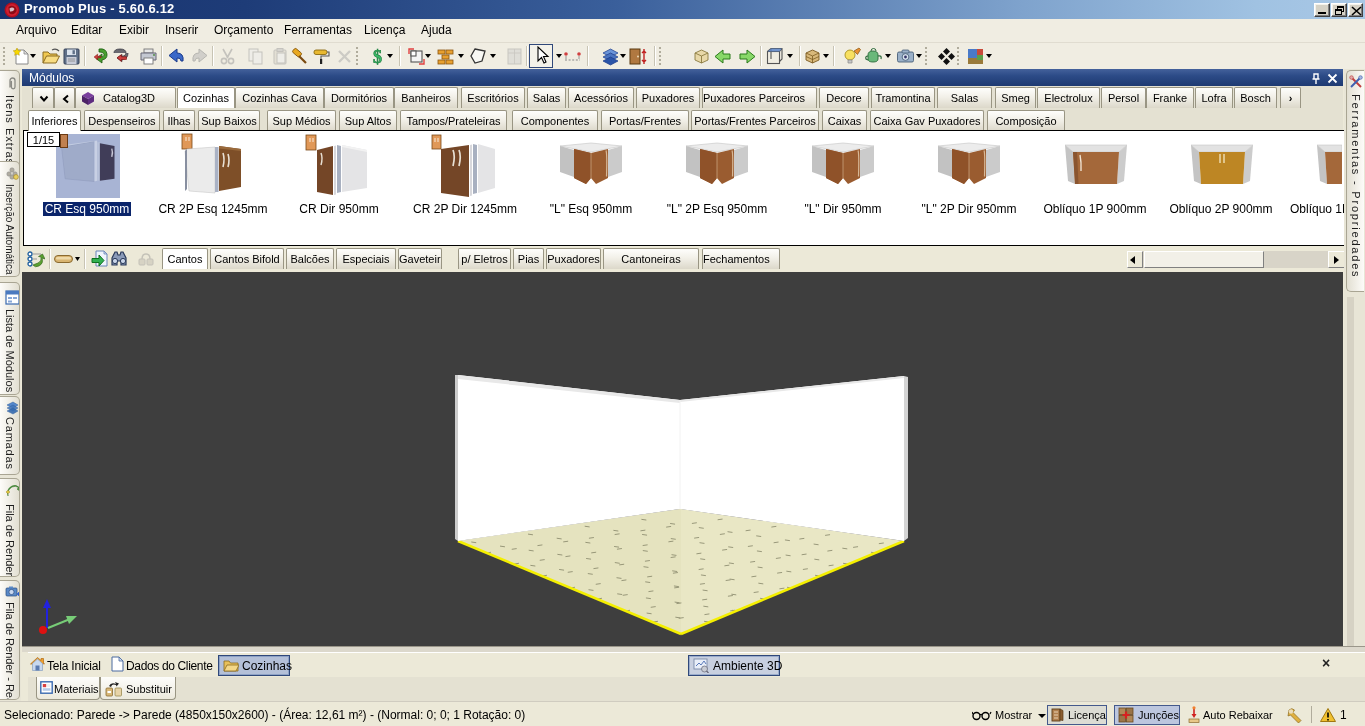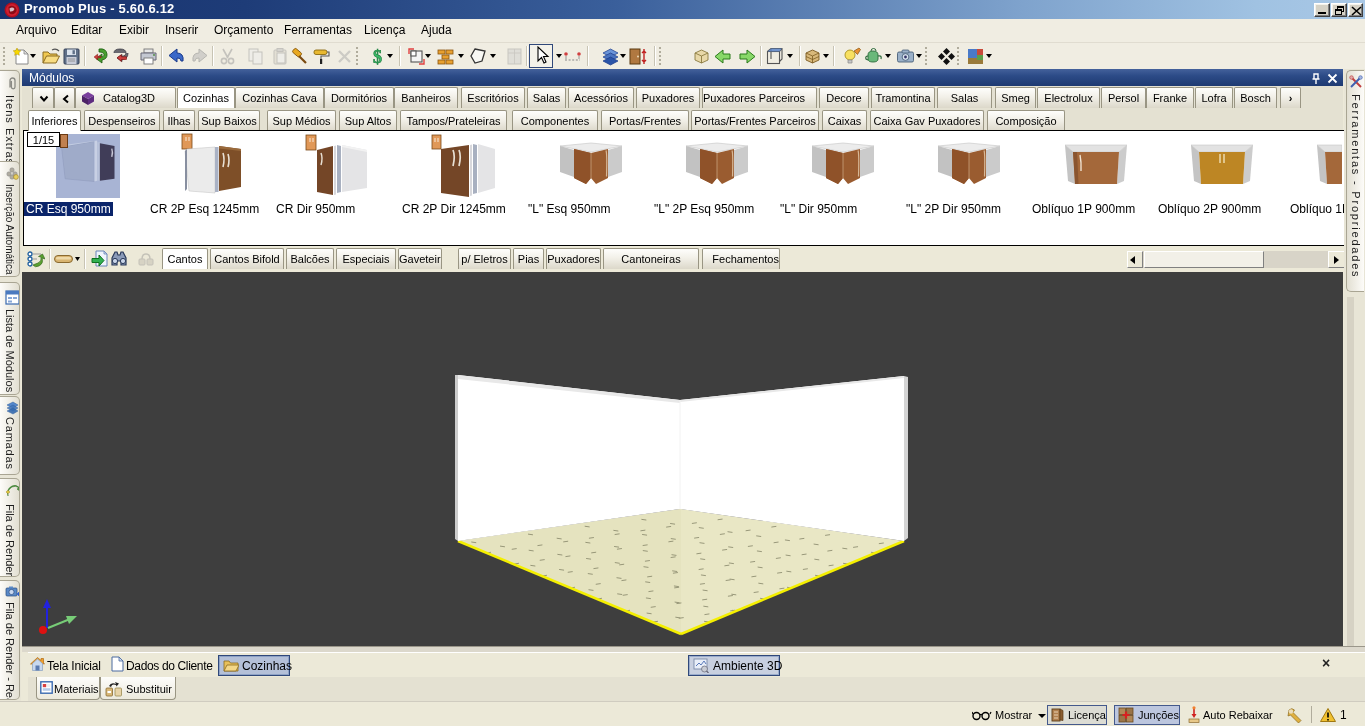--- a/index.html
+++ b/index.html
@@ -39,21 +39,21 @@
 #modtitle { left:22px; top:69px; width:1321px; height:17px;
   background:linear-gradient(180deg,#44619b 0%,#2c4b87 40%,#1e3a72 100%); color:#fff; font-size:11px; }
 #modtitle span { position:absolute; left:7px; top:2px; font-size:12px; }
 #tabrow1 { left:22px; top:86px; width:1321px; height:23px; background:#e4e1d2; }
 #tabrow2 { left:22px; top:109px; width:1321px; height:21px; background:#e4e1d2; }
 .tab { position:absolute; top:1px; height:21px; background:linear-gradient(180deg,#fefefc 0%,#f2f0e8 45%,#dcd8ca 100%);
   border:1px solid #999583; border-bottom:none; border-radius:2px 2px 0 0; font-size:11px; color:#000;
   padding:4px 0 0 0; white-space:nowrap; overflow:hidden; }
 .tab.sel { background:#fff; z-index:3; }
 #thumbs { left:23px; top:130px; width:1322px; height:116px; background:#fff; border:1px solid #000; overflow:hidden; }
-.thlabel { position:absolute; top:71px; font-size:12px; color:#000; white-space:nowrap; width:126px; text-align:left; }
+.thlabel { position:absolute; top:71px; font-size:12px; color:#000; white-space:nowrap; width:126px; text-align:center; }
 
 #row3 { left:22px; top:246px; width:1325px; height:26px; background:#ece9d8; }
 
 #vp { left:22px; top:272px; width:1321px; height:374px; background:#3e3e3e; }
 
 #bstrip { left:22px; top:646px; width:1343px; height:6px; background:#dcd8cc; border-top:1px solid #9a968a; }
 #btabs { left:28px; top:652px; width:1337px; height:25px; background:#ece9d8; border-top:1px solid #fff; }
 #matrow { left:28px; top:677px; width:1337px; height:24px; background:#e4e1d2; }
 #statusbar { left:0; top:701px; width:1365px; height:25px; background:#ece9d8; border-top:1px solid #d0ccc0; font-size:12px; }
 </style>
@@ -498,21 +498,21 @@
  </svg>
  <div class="tab sel" style="left:140px;top:2px;width:46px;text-align:center">Cantos</div>
  <div class="tab" style="left:188px;top:2px;width:74px;text-align:center">Cantos Bifold</div>
  <div class="tab" style="left:264px;top:2px;width:48px;text-align:center">Balcões</div>
  <div class="tab" style="left:314px;top:2px;width:60px;text-align:center">Especiais</div>
  <div class="tab" style="left:376px;top:2px;width:44px;text-align:center">Gaveteiros</div>
  <div class="tab" style="left:436px;top:2px;width:53px;text-align:center">p/ Eletros</div>
  <div class="tab" style="left:491px;top:2px;width:31px;text-align:center">Pias</div>
  <div class="tab" style="left:524px;top:2px;width:55px;text-align:center">Puxadores</div>
  <div class="tab" style="left:581px;top:2px;width:96px;text-align:center">Cantoneiras</div>
- <div class="tab" style="left:680px;top:2px;width:78px;text-align:right">Fechamentos</div>
+ <div class="tab" style="left:680px;top:2px;width:78px;text-align:left">Fechamentos</div>
 
  <div style="position:absolute;left:1105px;top:5px;width:218px;height:17px;background:#d8d4c8;">
   <div style="position:absolute;left:0;top:0;width:16px;height:17px;background:#ece9d8;border:1px solid #fff;border-right-color:#808080;border-bottom-color:#808080;"></div>
   <div style="position:absolute;left:3px;top:5px;width:0;height:0;border-top:4px solid transparent;border-bottom:4px solid transparent;border-right:5px solid #000;"></div>
   <div style="position:absolute;left:17px;top:0;width:120px;height:17px;background:#f2f0e8;border:1px solid #fff;border-right-color:#808080;border-bottom-color:#808080;"></div>
   <div style="position:absolute;left:201px;top:0;width:17px;height:17px;background:#ece9d8;border:1px solid #fff;border-right-color:#808080;border-bottom-color:#808080;"></div>
   <div style="position:absolute;left:207px;top:5px;width:0;height:0;border-top:4px solid transparent;border-bottom:4px solid transparent;border-left:5px solid #000;"></div>
  </div>
 </div>
 <div class="abs" id="vp">
@@ -671,20 +671,21 @@
  <div style="position:absolute;left:72px;top:0px;width:76px;height:23px;background:linear-gradient(180deg,#fdfdfb,#ece9dc);border:1px solid #999583;border-top:none;border-radius:0 0 4px 4px;"></div>
  <svg style="position:absolute;left:76px;top:3px" width="20" height="18" viewBox="0 0 20 18">
   <path d="M5 6 q2 -4 7 -2 l-1 -2 4 1.5 -2.5 3 -0.5 -1.5 q-4 -1.5 -5 2z" fill="#222"></path>
   <rect x="2" y="8" width="6.5" height="8" rx="1" fill="#d8b878" stroke="#8a6a30" stroke-width="0.8"></rect>
   <rect x="3.5" y="11" width="3.5" height="2" fill="#fff"></rect>
   <rect x="11" y="8" width="6.5" height="8" rx="1" fill="#e8d4a8" stroke="#9a8a50" stroke-width="0.8"></rect>
  </svg>
  <span style="position:absolute;left:98px;top:6px;font-size:11px">Substituir</span>
 </div>
 <div class="abs" id="statusbar">
+ <span style="position:absolute;left:4px;top:6px">Selecionado: Parede -&gt; Parede (4850x150x2600) - (Área: 12,61 m²) - (Normal: 0; 0; 1 Rotação: 0)</span>
  <svg style="position:absolute;left:972px;top:8px" width="20" height="11" viewBox="0 0 20 11">
   <circle cx="4.5" cy="6" r="3.5" fill="none" stroke="#000" stroke-width="1.4"></circle>
   <circle cx="13.5" cy="6" r="3.5" fill="none" stroke="#000" stroke-width="1.4"></circle>
   <path d="M8 5 q1 -1.5 2.5 0 M1 4 l-1 -2 M18 4 l1 -2" stroke="#000" stroke-width="1.2" fill="none"></path>
  </svg>
  <span style="position:absolute;left:995px;top:7px;font-size:11px">Mostrar</span>
  <div style="position:absolute;left:1038px;top:12px;width:0;height:0;border-left:4px solid transparent;border-right:4px solid transparent;border-top:4px solid #000;"></div>
  <div style="position:absolute;left:1047px;top:3px;width:60px;height:20px;background:#dcdcd4;border:1px solid #44598c;"></div>
  <svg style="position:absolute;left:1051px;top:6px" width="14" height="14" viewBox="0 0 14 14">
   <rect x="1" y="1" width="8" height="12" fill="#b08050" stroke="#5a3a16" stroke-width="0.9"></rect>

